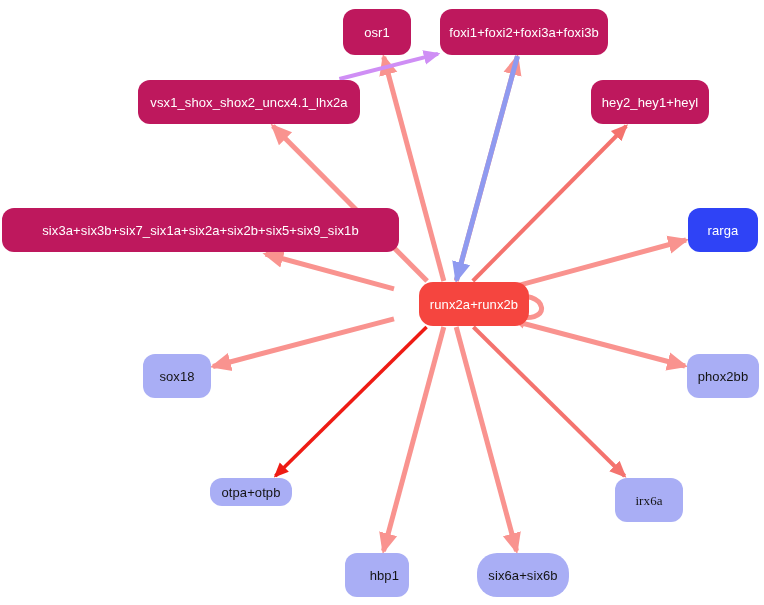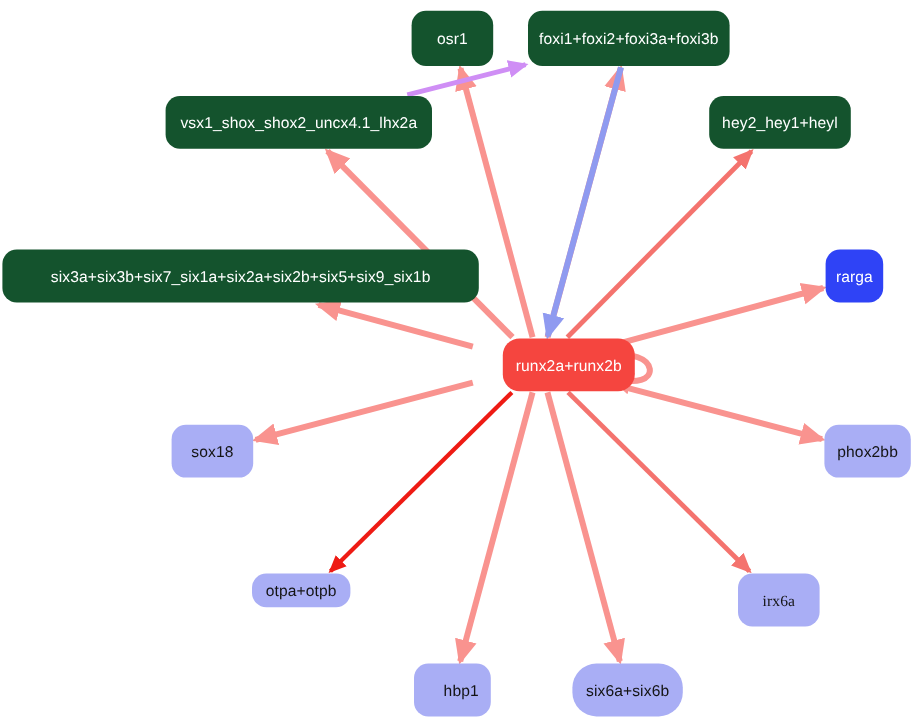--- a/index.html
+++ b/index.html
@@ -27,21 +27,21 @@
     border-radius:12px;
     font-size:13px;
     letter-spacing:.1px;
     white-space:nowrap;
     text-align:center;
     line-height:1;
     padding:0 10px;
     user-select:none;
   }
   .node.n-mid{
-    background:#14532d;
+    background:#be185d;
     color:#ffffff;
   }
   .node.n-dark{
     background:#2f43f6;
     color:#ffffff;
   }
   .node.n-light{
     background:#a9aef5;
     color:#141414;
   }
@@ -129,21 +129,21 @@
       </div>
       <div class="node n-mid" style="left: 138px; top: 80px; width: 222px; height: 44px;">
         <span>vsx1_shox_shox2_uncx4.1_lhx2a</span>
       </div>
       <div class="node n-mid" style="left: 591px; top: 80px; width: 118px; height: 44px;">
         <span>hey2_hey1+heyl</span>
       </div>
       <div class="node n-mid" style="left: 2px; top: 208px; width: 397px; height: 44px;">
         <span>six3a+six3b+six7_six1a+six2a+six2b+six5+six9_six1b</span>
       </div>
-      <div class="node n-dark" style="left: 688px; top: 208px; width: 48px; height: 44px;">
+      <div class="node n-dark" style="left: 688px; top: 208px; width: 70px; height: 44px;">
         <span>rarga</span>
       </div>
       <div class="node n-center" style="left: 395px; top: 282px; width: 110px; height: 44px;">
         <span>runx2a+runx2b</span>
       </div>
       <div class="node n-light" style="left: 143px; top: 354px; width: 68px; height: 44px;">
         <span>sox18</span>
       </div>
       <div class="node n-light" style="left: 687px; top: 354px; width: 72px; height: 44px;">
         <span>phox2bb</span>

